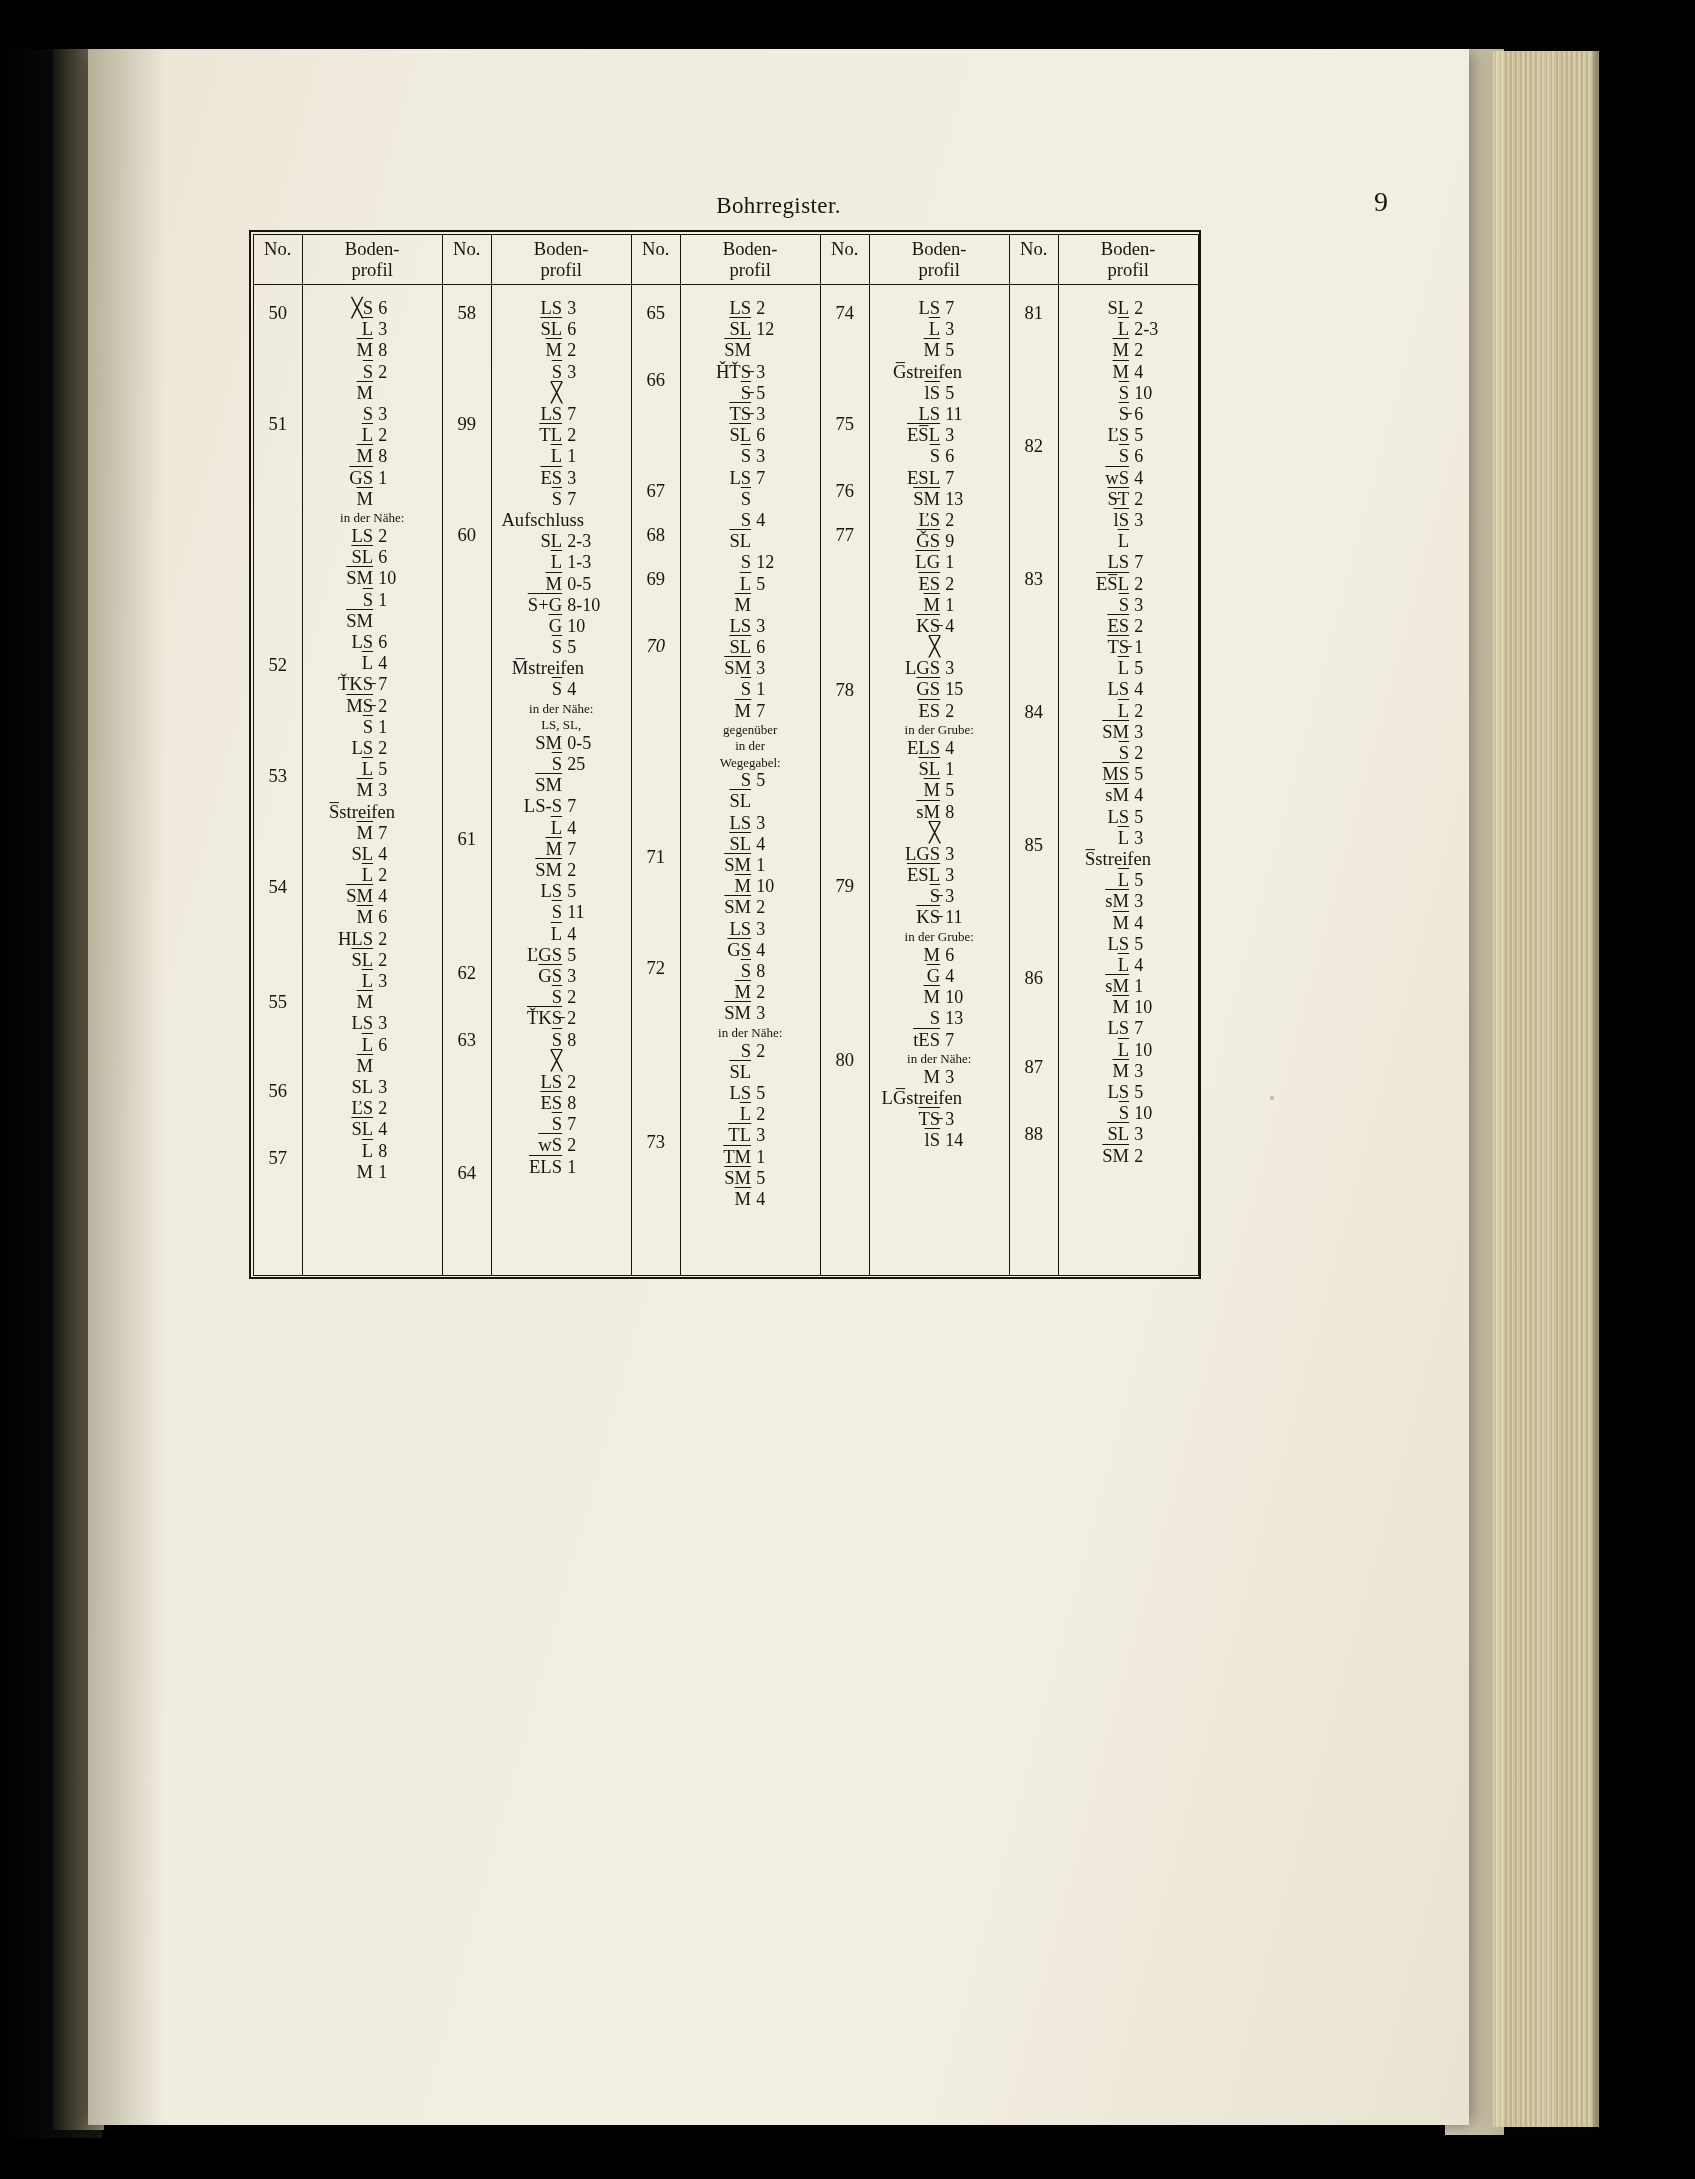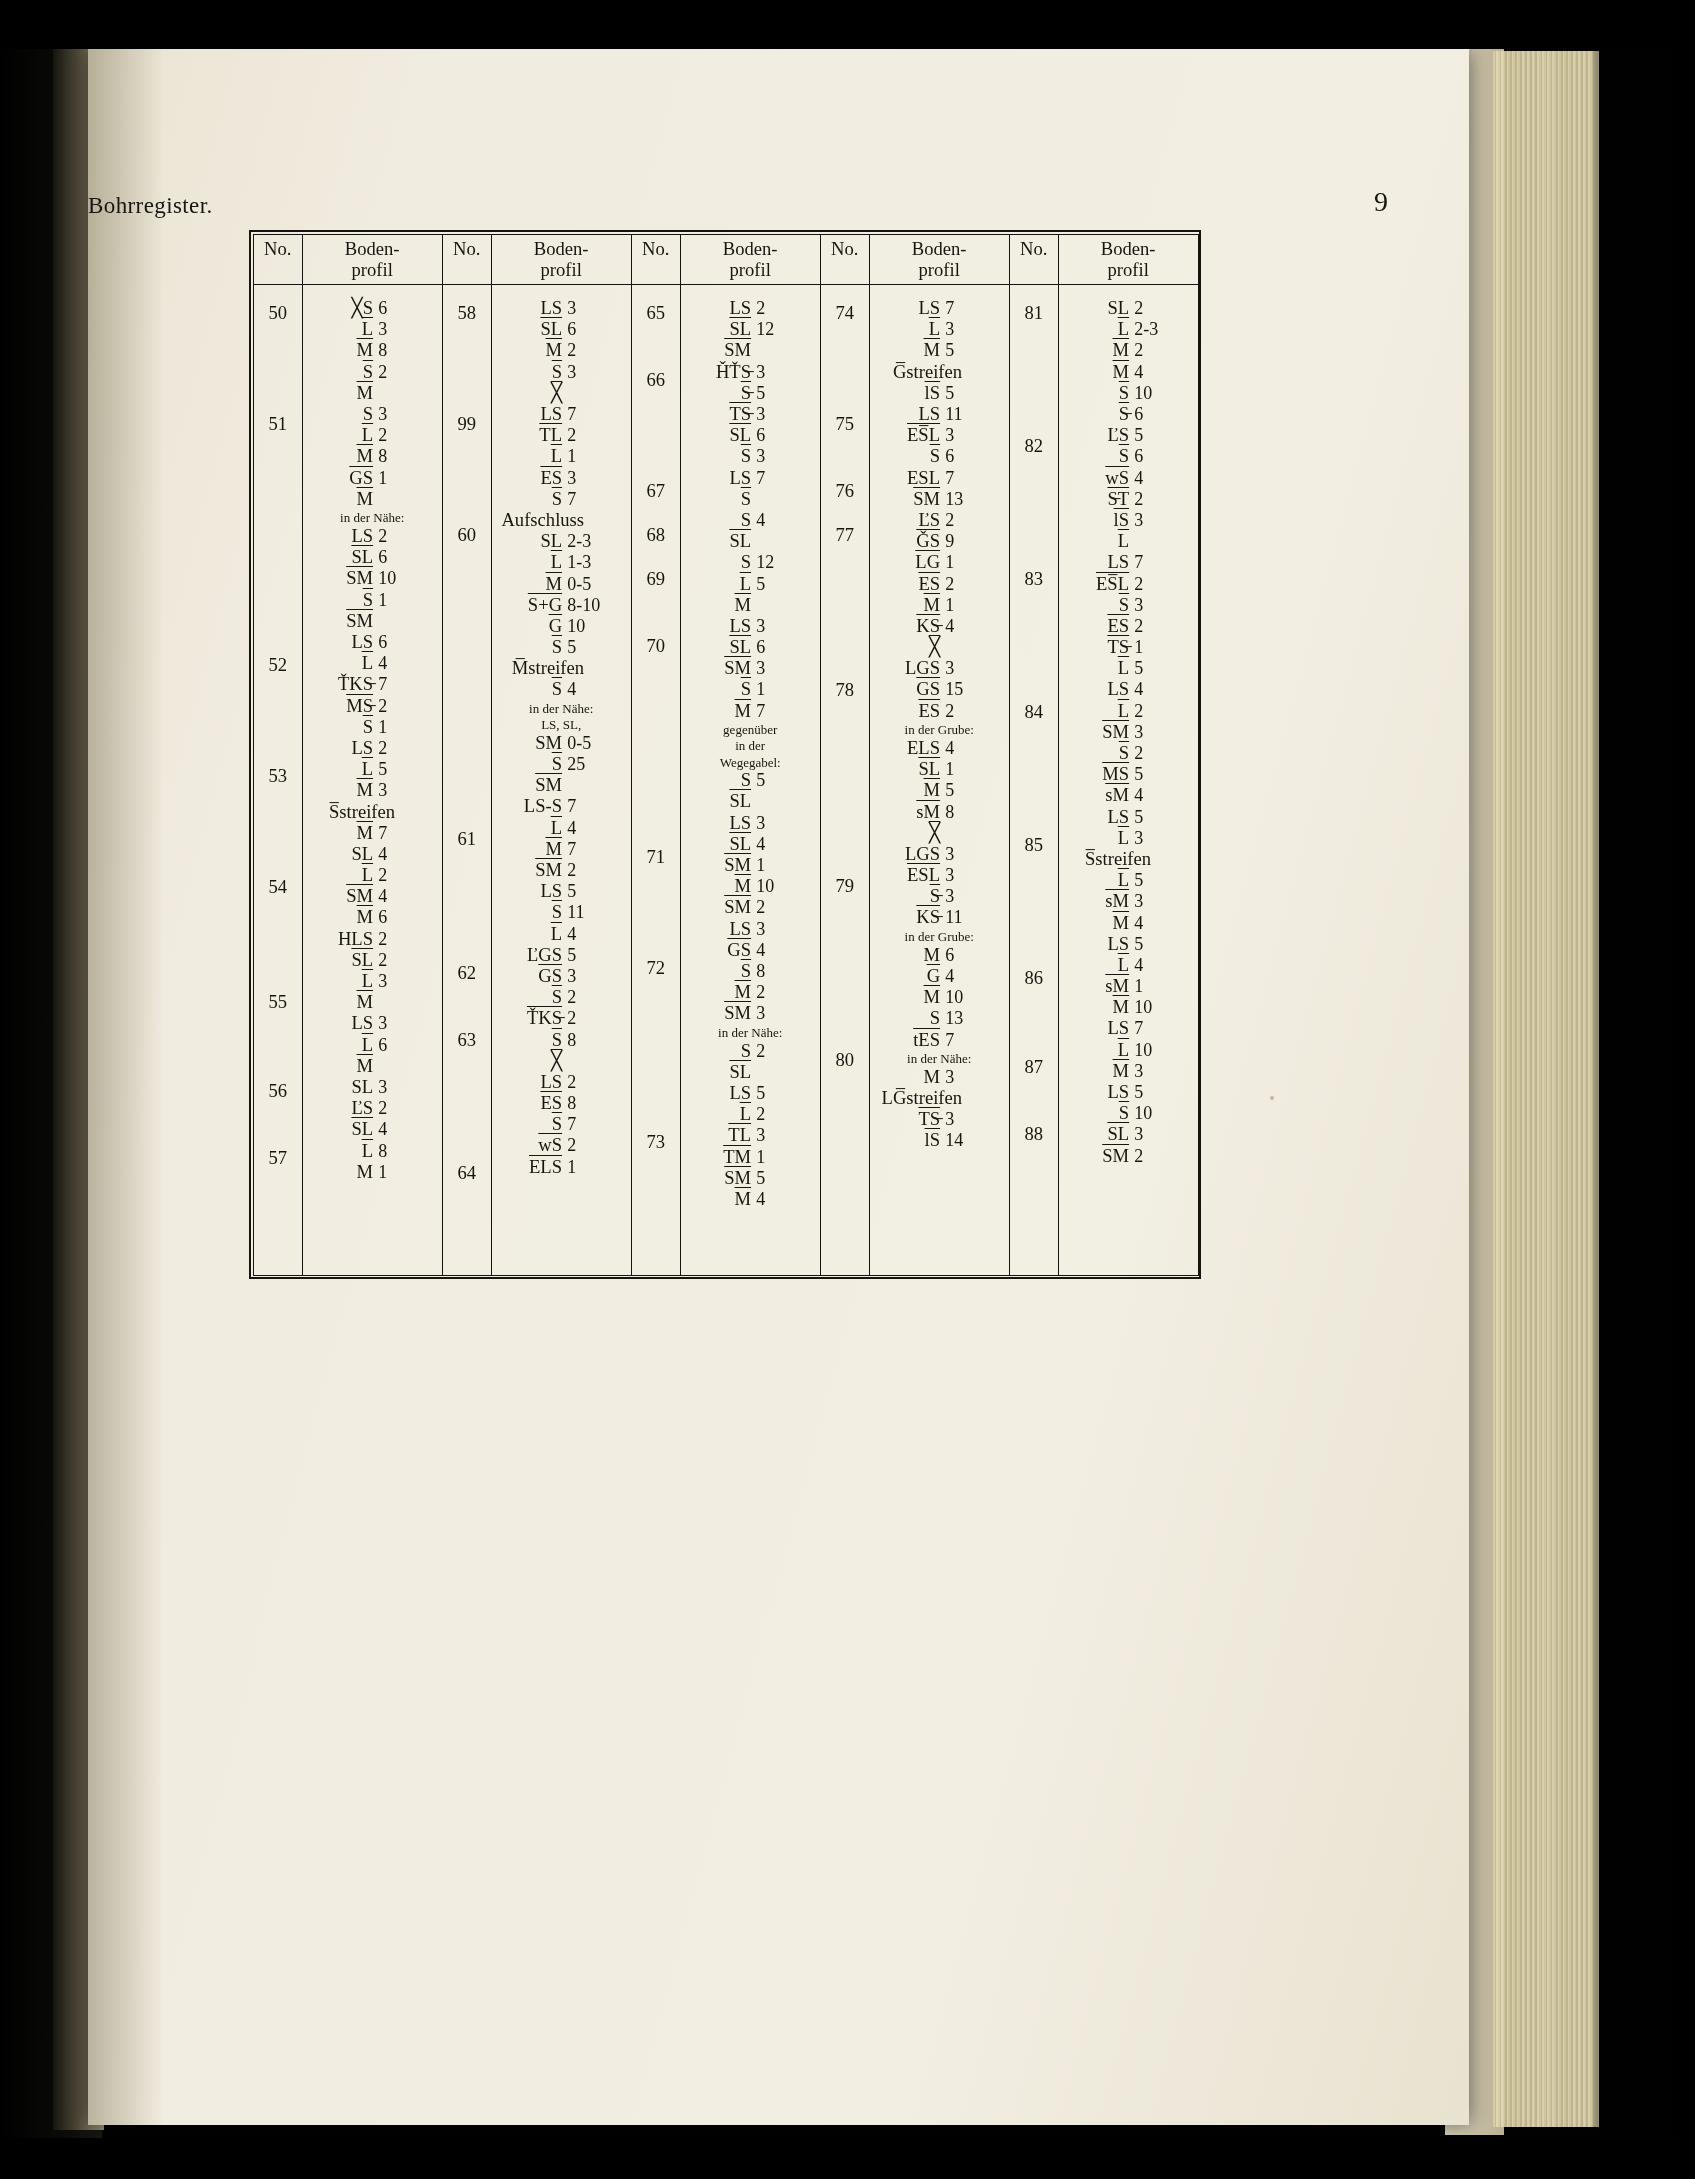--- a/index.html
+++ b/index.html
@@ -86,21 +86,21 @@
     background: #b9ae8c;
     border-radius: 50%;
     opacity: 0.85;
   }
 
   
   .running-head {
     position: absolute;
     left: 0; right: 0;
     top: 144px;
-    text-align: left;
+    text-align: center;
     font-size: 23px;
     letter-spacing: 0.4px;
     color: #17150f;
   }
   .folio {
     position: absolute;
     right: 81px;
     top: 137px;
     font-size: 28px;
     color: #17150f;
@@ -610,21 +610,21 @@
                 </div>
               </td>
 
             <td class="no-cell">
                 <div class="numbers">
                   <div style="height: 67px; line-height: 25.4px;">65</div>
                   <div style="height: 111px; line-height: 25.4px;">66</div>
                   <div style="height: 44px; line-height: 25.4px;">67</div>
                   <div style="height: 44px; line-height: 25.4px;">68</div>
                   <div style="height: 67px; line-height: 25.4px;">69</div>
-                  <div style="height: 211px; line-height: 25.4px;">70</div>
+                  <div style="height: 211px; line-height: 25.4px; font-style: italic;">70</div>
                   <div style="height: 111px; line-height: 25.4px;">71</div>
                   <div style="height: 174px; line-height: 25.4px;">72</div>
                   <div style="height: 133px; line-height: 25.4px;">73</div>
                 </div>
               </td>
             <td class="pr-cell">
                 <div class="cellbox">
                   <div class="layer entry">
                     <span class="sym">LS</span>
                     <span class="val">2</span>

